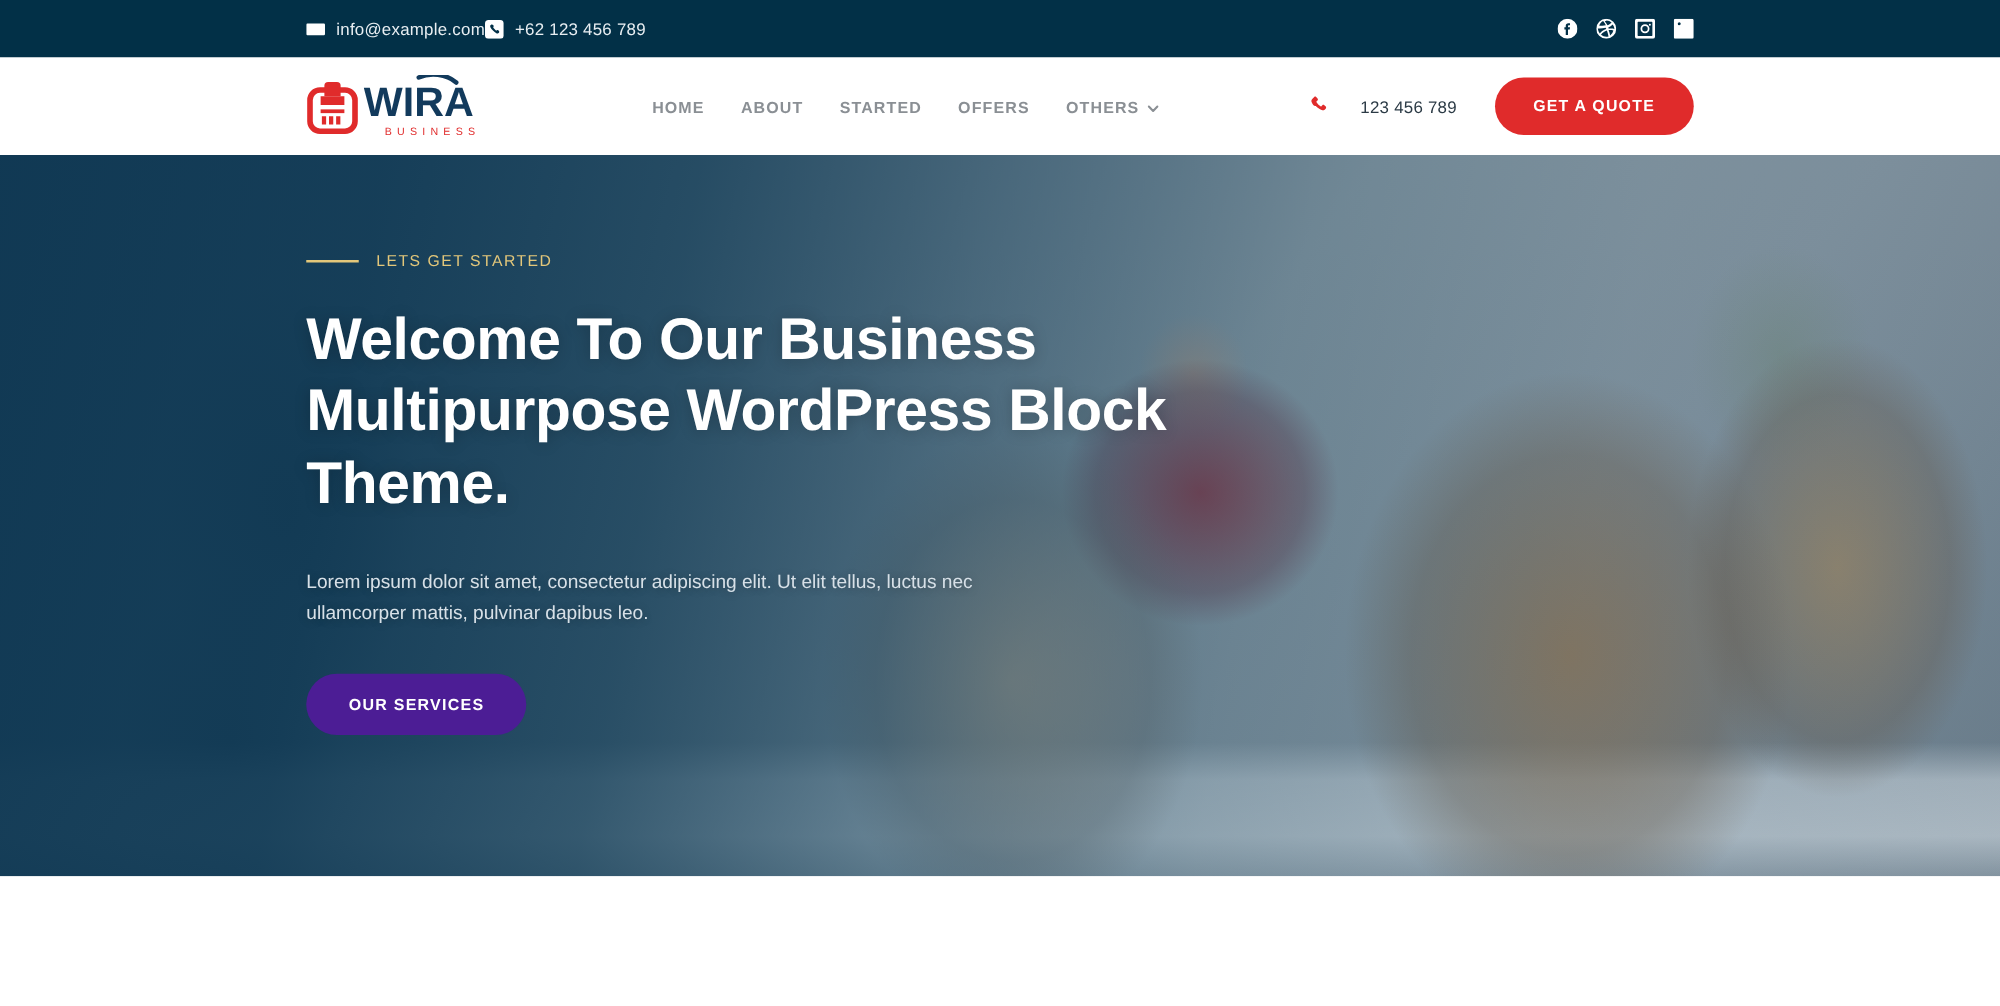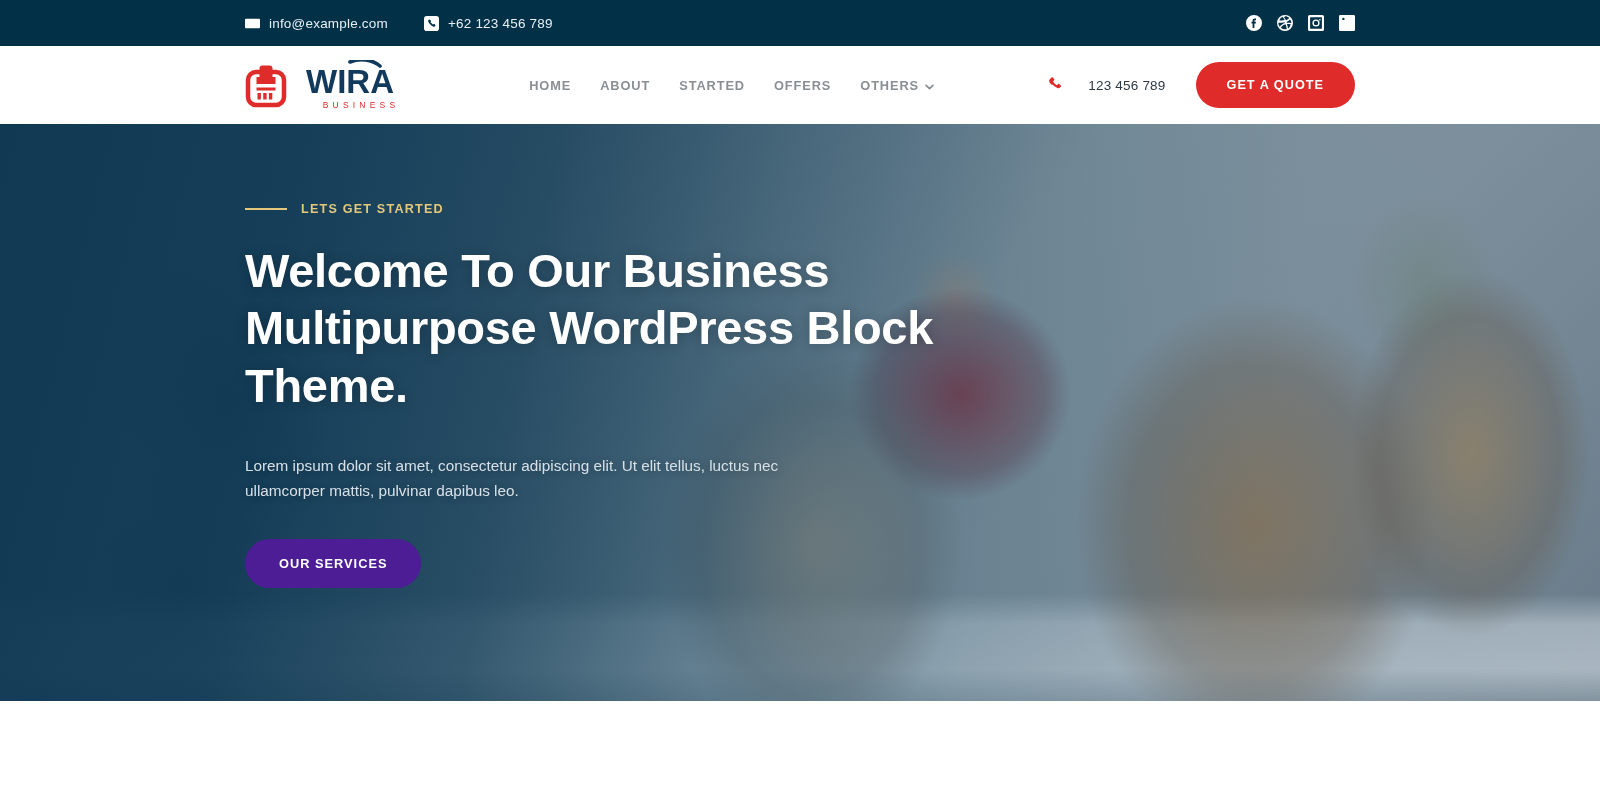--- a/index.html
+++ b/index.html
@@ -12,21 +12,21 @@
 
   
   .topbar {
     height: 46px;
     background: #023047;
     display: flex;
     align-items: center;
     padding: 0 245px;
     justify-content: space-between;
   }
-  .topbar-left { display: flex; gap: 36px; }
+  .topbar-left { display: flex; }
   .contact-item {
     display: flex; align-items: center; gap: 9px;
     color: #e8eef2; font-size: 13.5px; letter-spacing: .2px;
   }
   .contact-item .glyph {
     width: 15px; height: 15px; display: flex;
     align-items: center; justify-content: center;
     color: #ffffff;
   }
   .contact-item .glyph svg { width: 15px; height: 15px; fill: #ffffff; }
@@ -40,21 +40,21 @@
 
   
   .header {
     height: 78px;
     background: #ffffff;
     display: flex; align-items: center;
     padding: 0 245px;
     justify-content: space-between;
     position: relative; z-index: 5;
   }
-  .logo-wrap { display: flex; align-items: center; gap: 19px; cursor: pointer; }
+  .logo-wrap { display: flex; align-items: center; gap: 4px; cursor: pointer; }
   .logo-mark { width: 42px; height: 46px; }
   .logo-text { display: flex; flex-direction: column; line-height: 1; }
   .logo-word {
     font-size: 33px; font-weight: 800; color: #123a5c;
     letter-spacing: .5px; position: relative; line-height: 1;
   }
   .logo-sub {
     font-size: 8.5px; font-weight: 400; color: #e02b2b;
     letter-spacing: 4.2px; margin-top: 3px; text-align: center;
   }
@@ -119,21 +119,21 @@
         rgba(30,75,100,.18) 78%,
         rgba(35,80,105,.10) 100%);
   }
   .hero-inner {
     position: relative; z-index: 3;
     padding: 78px 245px 0;
   }
   .eyebrow { display: flex; align-items: center; gap: 14px; margin-bottom: 26px; }
   .eyebrow-line { width: 42px; height: 2px; background: #e3c77a; display: block; }
   .eyebrow-text {
-    color: #e3c77a; font-size: 12.6px; font-weight: 700; letter-spacing: 1.2px;
+    color: #e3c77a; font-size: 12.6px; font-weight: 400; letter-spacing: 1.2px;
   }
   .hero-title {
     color: #ffffff;
     font-size: 47px; font-weight: 800; line-height: 1.22;
     letter-spacing: -.3px; max-width: 820px;
     text-shadow: 0 1px 12px rgba(0,0,0,.22);
   }
   .hero-desc {
     color: #d7e0e7; font-size: 15.3px; line-height: 1.63;
     max-width: 600px; margin-top: 40px;

